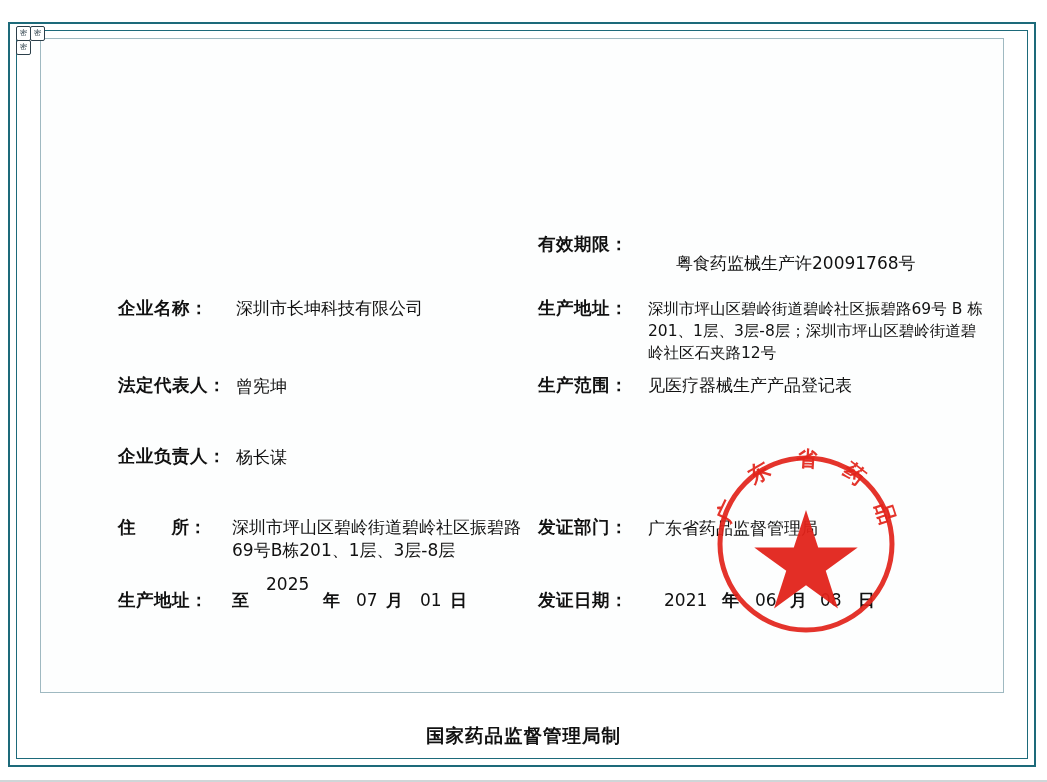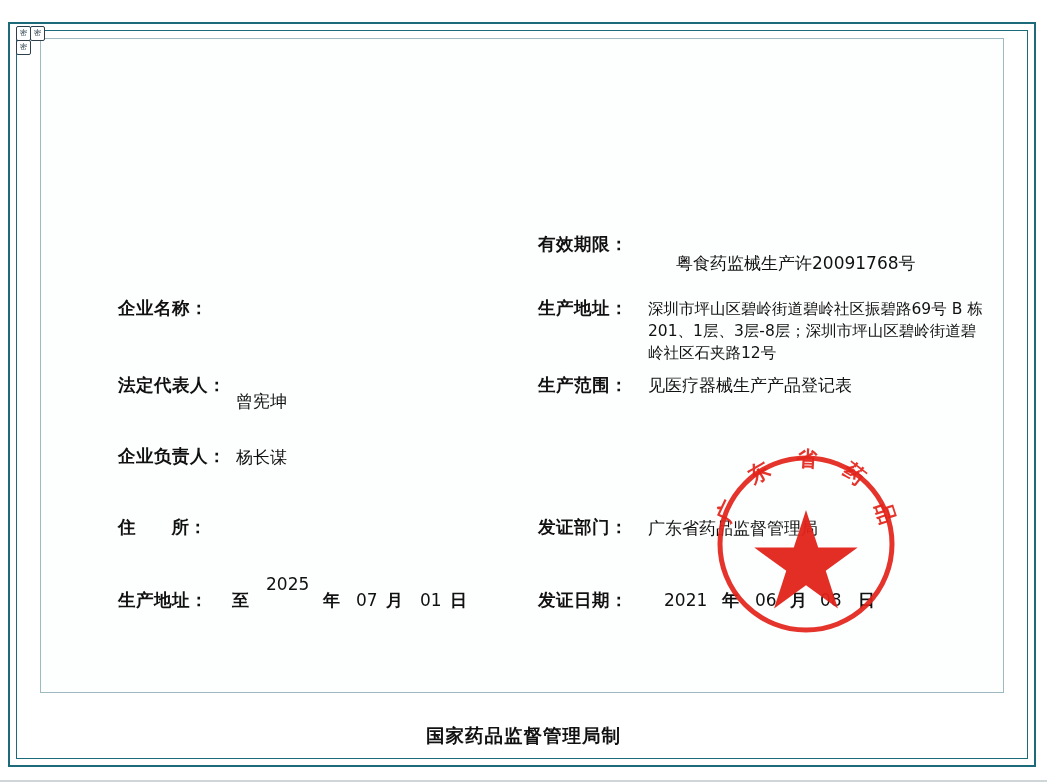--- a/index.html
+++ b/index.html
@@ -123,21 +123,21 @@
   
   .cname-label { left: 118px; top: 296px; }
   .cname-value { left: 236px; top: 297px; }
 
   
   .paddr-label { left: 538px; top: 296px; }
   .paddr-value { left: 648px; top: 298px; width: 336px; }
 
   
   .legal-label { left: 118px; top: 373px; }
-  .legal-value { left: 236px; top: 375px; margin-top: 15px; }
+  .legal-value { left: 236px; top: 375px; }
 
   
   .pscope-label { left: 538px; top: 373px; }
   .pscope-value { left: 648px; top: 374px; }
 
   
   .prin-label  { left: 118px; top: 444px; }
   .prin-value  { left: 236px; top: 446px; }
 
   
@@ -222,36 +222,38 @@
     <div class="cm cm1">密</div>
     <div class="cm cm2">密</div>
     <div class="cm cm3">密</div>
   </div>
 
 
   <div class="field-label lic-label">有效期限：</div>
   <div class="field-value lic-value">粤食药监械生产许20091768号</div>
 
   <div class="field-label cname-label">企业名称：</div>
+  <div class="field-value cname-value">深圳市长坤科技有限公司</div>
 
   <div class="field-label paddr-label">生产地址：</div>
   <div class="field-value small paddr-value">深圳市坪山区碧岭街道碧岭社区振碧路69号 B 栋201、1层、3层-8层；深圳市坪山区碧岭街道碧岭社区石夹路12号</div>
 
   <div class="field-label legal-label">法定代表人：</div>
   <div class="field-value legal-value">曾宪坤</div>
 
   <div class="field-label pscope-label">生产范围：</div>
   <div class="field-value pscope-value">见医疗器械生产产品登记表</div>
 
   <div class="field-label prin-label">企业负责人：</div>
   <div class="field-value prin-value">杨长谋</div>
 
   <div class="field-label addr-label">
     <span>住</span><span class="sp"></span><span>所：</span>
   </div>
+  <div class="field-value addr-value">深圳市坪山区碧岭街道碧岭社区振碧路69号B栋201、1层、3层-8层</div>
 
   <div class="field-label dept-label">发证部门：</div>
   <div class="field-value dept-value">广东省药品监督管理局</div>
 
   <div class="field-label valid-label">生产地址：</div>
   <div class="plain valid-zhi">至</div>
   <div class="plain valid-year">2025</div>
   <div class="plain valid-nian">年</div>
   <div class="plain valid-month">07</div>
   <div class="plain valid-yue">月</div>

